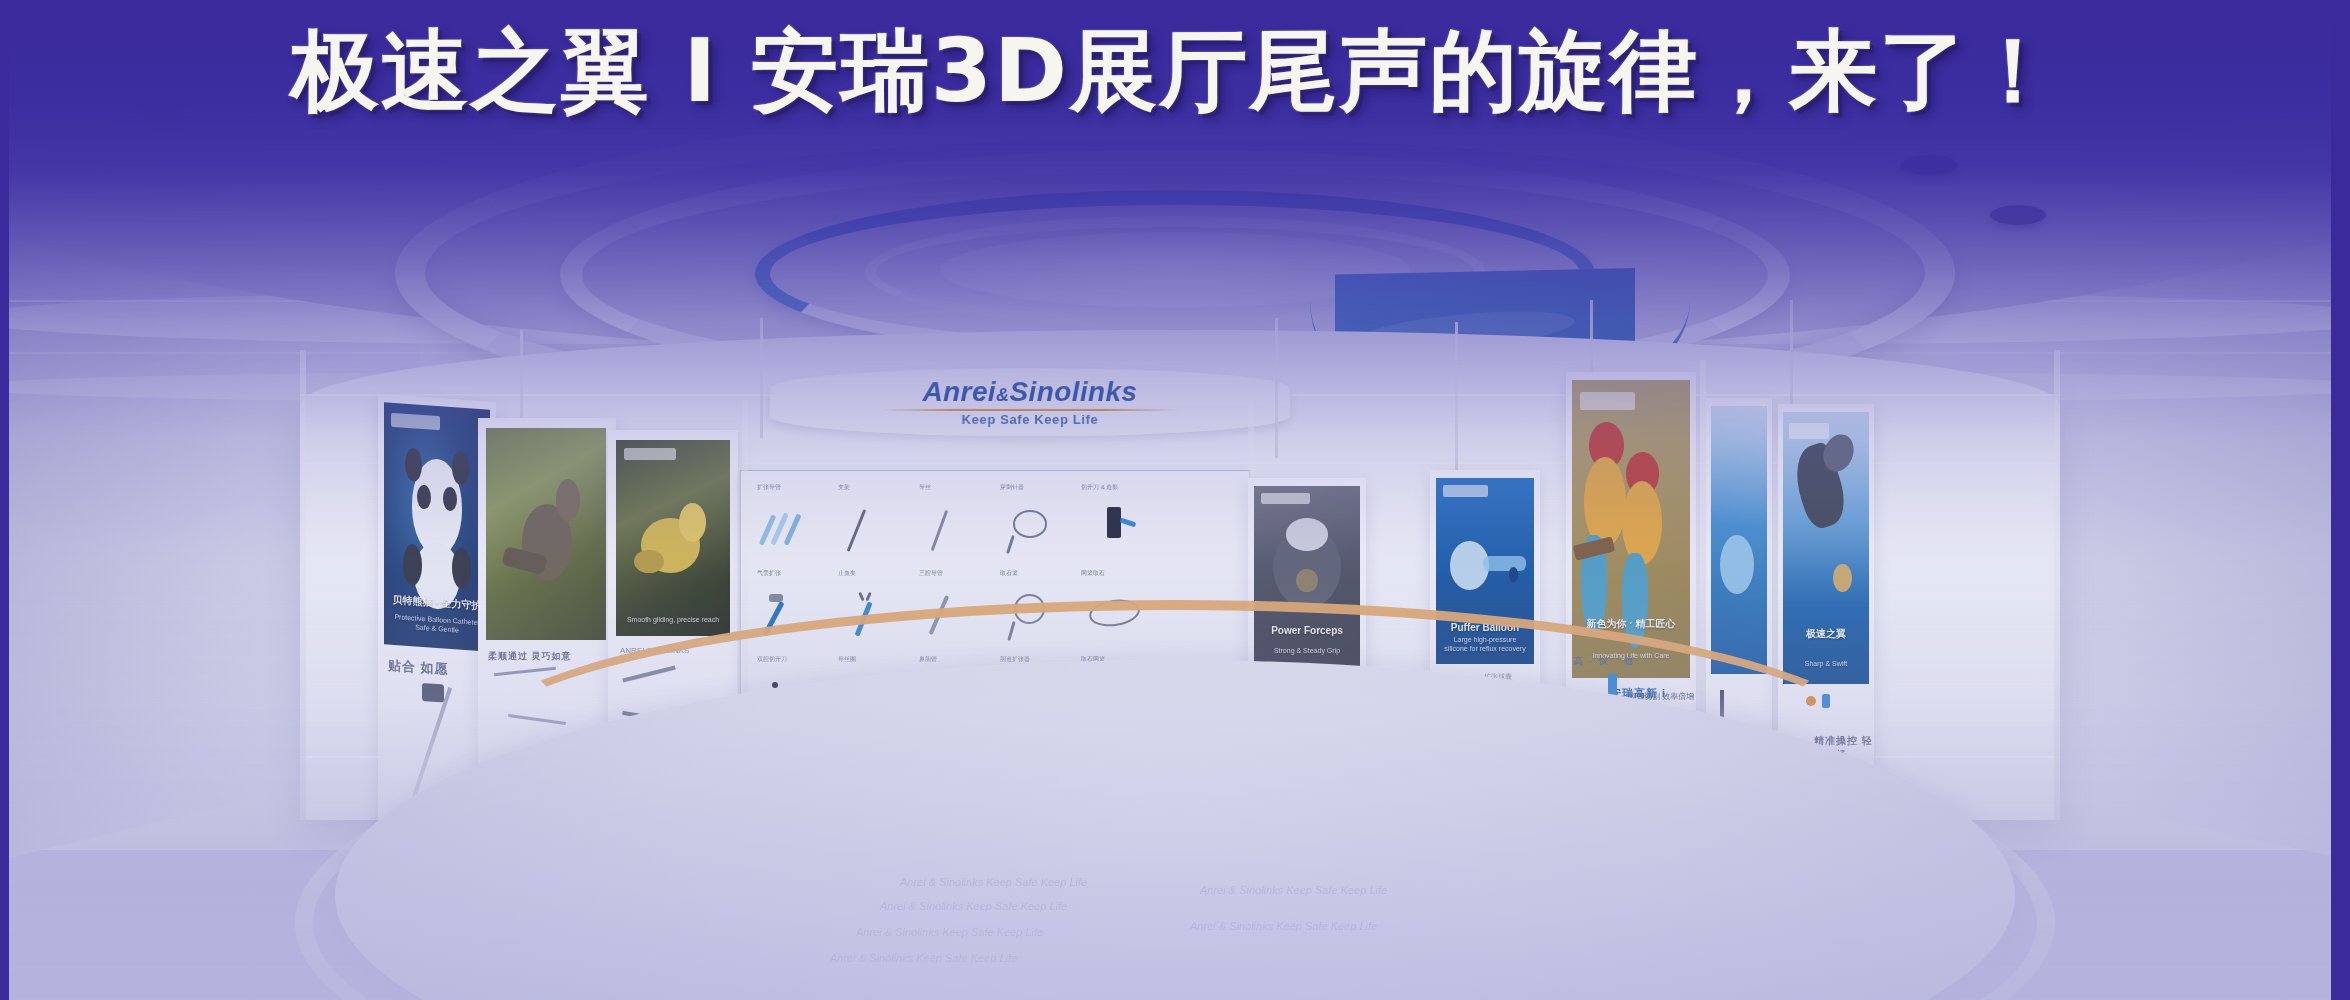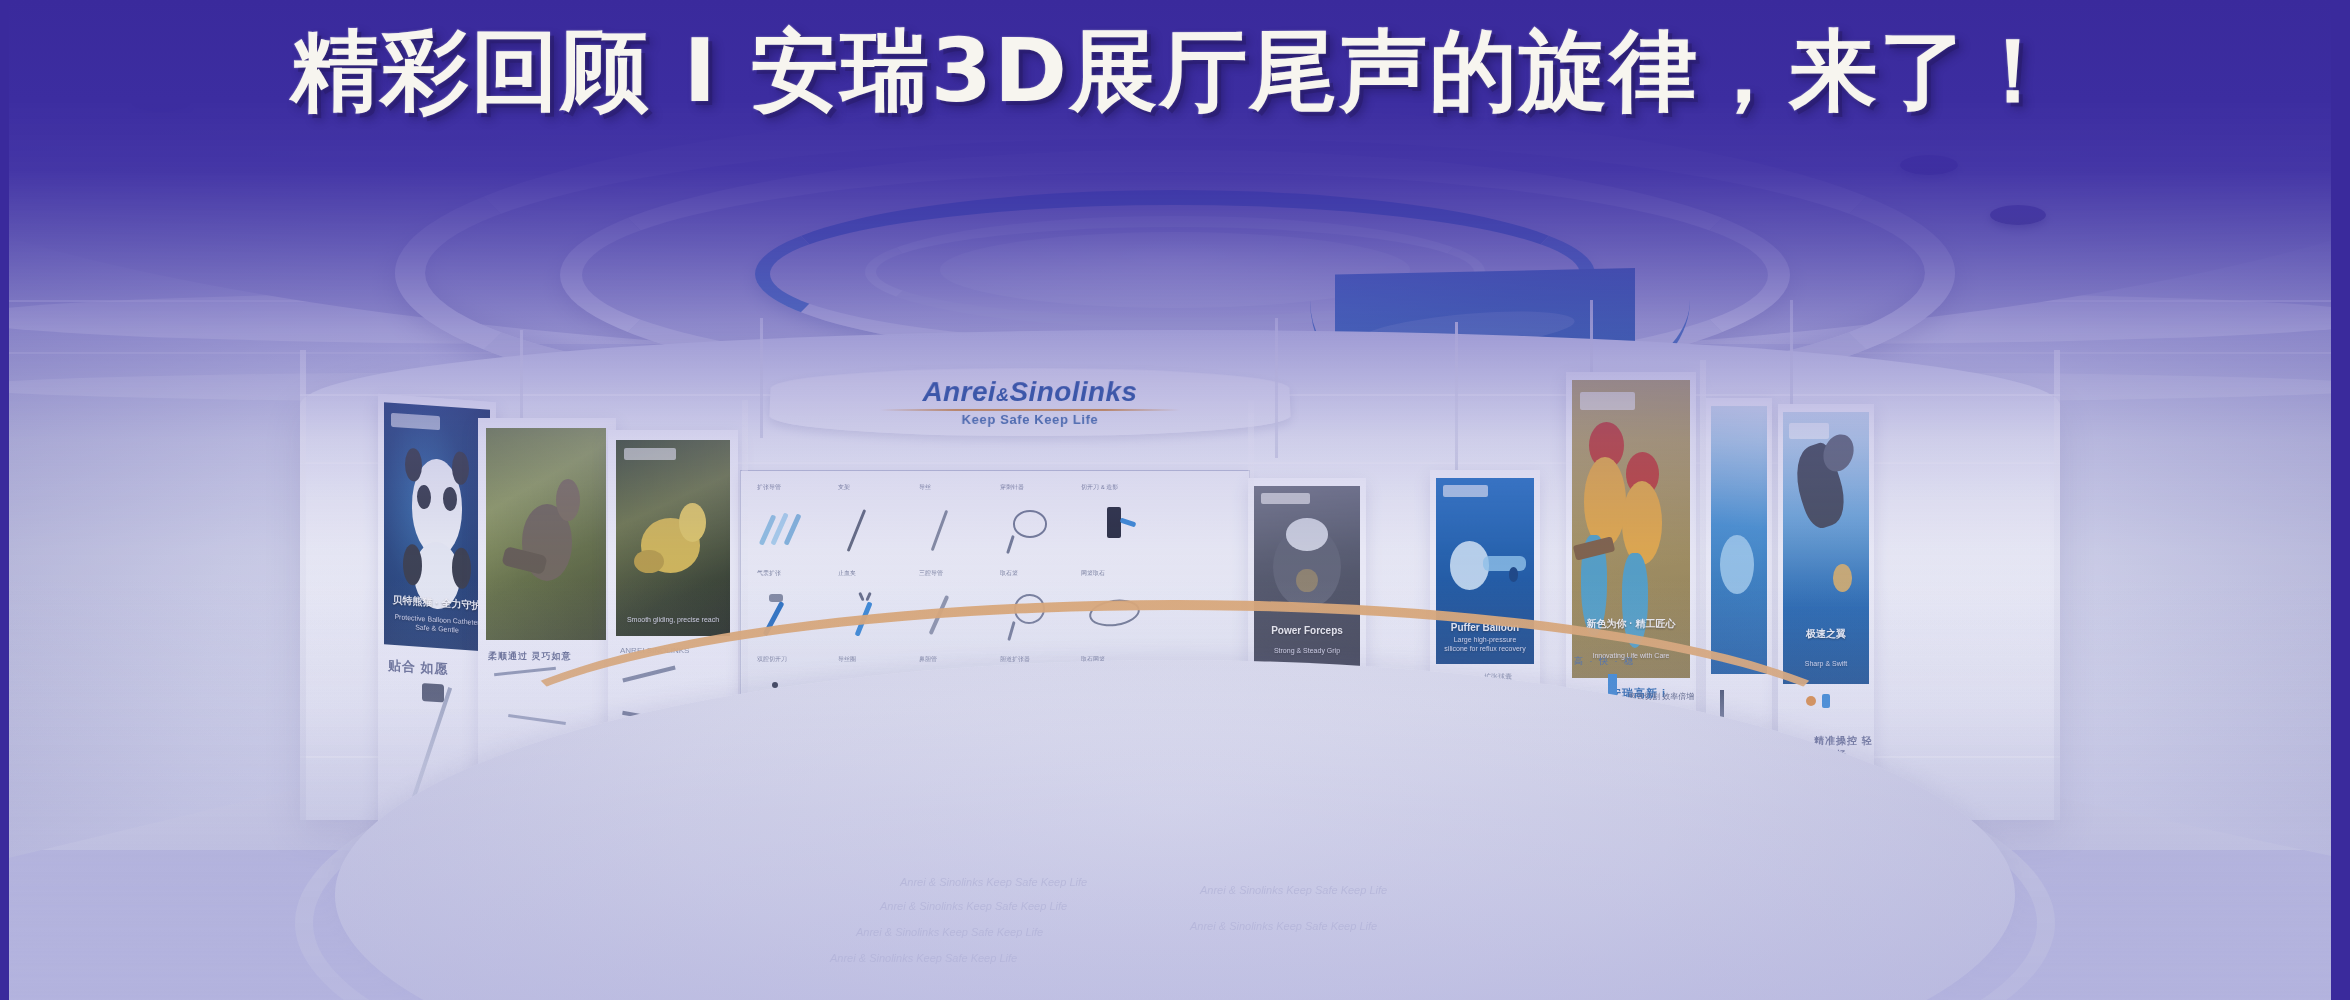--- a/index.html
+++ b/index.html
@@ -572,17 +572,17 @@
     <div class="floor-text" style="left:880px;  top:900px;">Anrei &amp; Sinolinks  Keep Safe Keep Life</div>
     <div class="floor-text" style="left:856px;  top:926px;">Anrei &amp; Sinolinks  Keep Safe Keep Life</div>
     <div class="floor-text" style="left:830px;  top:952px;">Anrei &amp; Sinolinks  Keep Safe Keep Life</div>
     <div class="floor-text" style="left:1200px; top:884px;">Anrei &amp; Sinolinks  Keep Safe Keep Life</div>
     <div class="floor-text" style="left:1190px; top:920px;">Anrei &amp; Sinolinks  Keep Safe Keep Life</div>
   </div>
 
   <div class="purple-wash"></div>
   <div class="bottom-wash"></div>
 
-  <div class="headline">精彩回顾 I 安瑞3D展厅尾声的旋律，来了！</div>
+  <div class="headline">极速之翼 I 安瑞3D展厅尾声的旋律，来了！</div>
 
   <div class="edge left"></div>
   <div class="edge right"></div>
 </div>
 
 </body></html>

